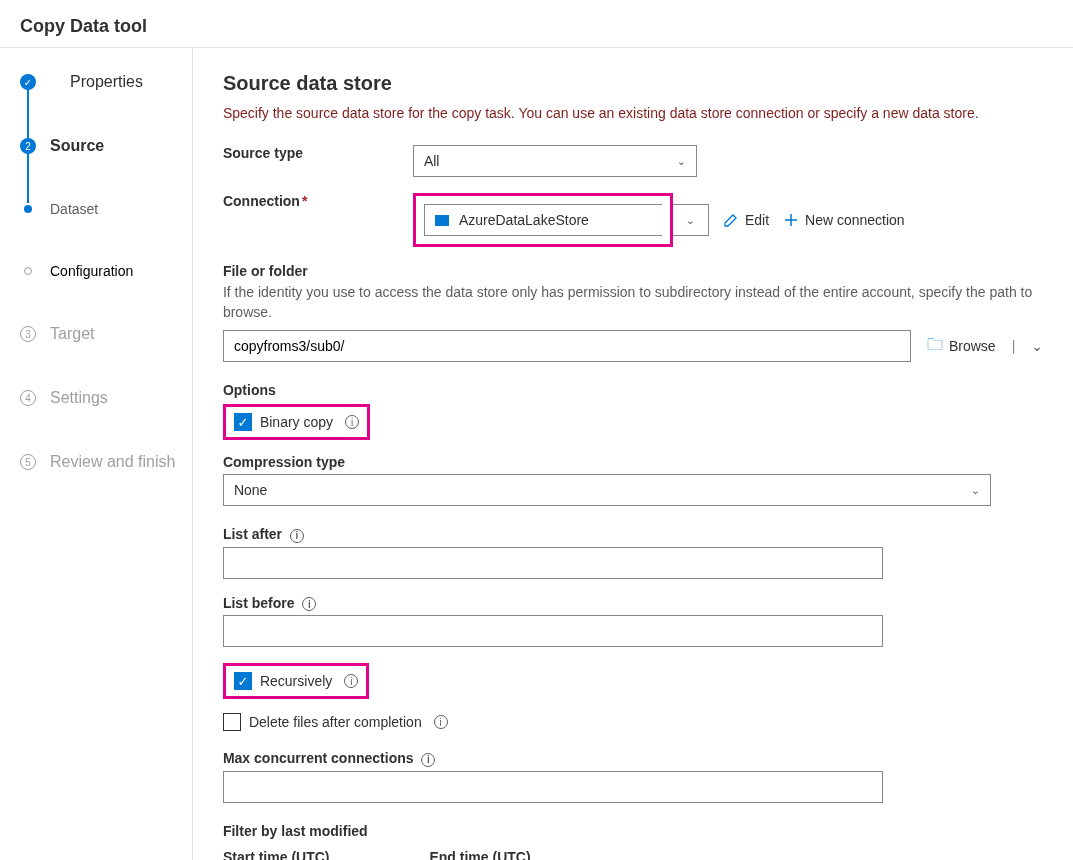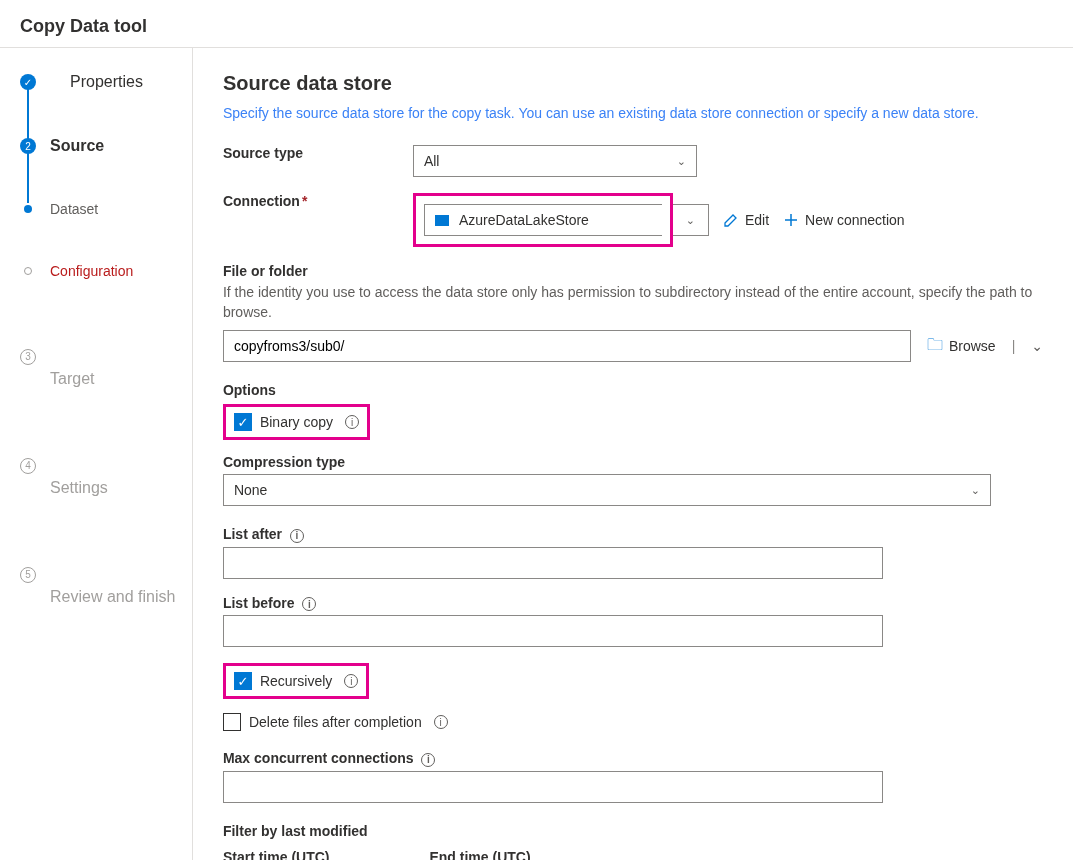--- a/index.html
+++ b/index.html
@@ -14,28 +14,28 @@
   .step.substep { margin-bottom: 46px; margin-left: 0; }
   .step .circle { width: 16px; height: 16px; border-radius: 50%; display: inline-flex; align-items: center; justify-content: center; font-size: 10px; margin-right: 14px; flex-shrink: 0; }
   .step.completed .circle { background: #0078d4; color: #fff; }
   .step.current .circle { background: #0078d4; color: #fff; }
   .step.substep .circle { width: 8px; height: 8px; background: #0078d4; margin-left: 4px; margin-right: 18px; }
   .step.upcoming .circle { border: 1px solid #a19f9d; color: #a19f9d; background: #fff; width: 16px; height: 16px; }
   .step .label { font-size: 16px; }
   .step.completed .label { color: #323130; margin-left: 20px; }
   .step.current .label { font-weight: 600; color: #323130; }
   .step.substep .label { font-size: 14px; color: #605e5c; }
-  .step.upcoming .label { color: #a19f9d; margin-top: 45px; }
+  .step.upcoming .label { color: #a19f9d; }
   .connector { position: absolute; left: 7px; width: 2px; background: #0078d4; top: 16px; }
   .connector.c1 { height: 50px; }
   .connector.c2 { height: 50px; top: 16px; }
 
   .main { flex: 1; padding: 24px 30px; position: relative; }
   .main h2 { font-size: 20px; font-weight: 600; margin-bottom: 10px; }
-  .subtitle { color: #3b82f6; margin-bottom: 24px; font-size: 14px; }
+  .subtitle { color: #7f1d1d; margin-bottom: 24px; font-size: 14px; }
 
   .form-row { display: flex; align-items: flex-start; margin-bottom: 16px; }
   .form-label { width: 190px; font-size: 14px; font-weight: 600; }
   .form-label .req { color: #a4262c; margin-left: 2px; }
 
   .select { border: 1px solid #8a8886; height: 32px; display: flex; align-items: center; padding: 0 10px; min-width: 284px; background: #fff; justify-content: space-between; cursor: pointer; }
   .chev { font-size: 11px; color: #605e5c; }
   
   .highlight-red { border: 3px solid #e3008c; padding: 2px; }
   .highlight-red.tight { padding: 8px; }
@@ -79,21 +79,21 @@
       <div class="connector c2"></div>
       <span class="circle">2</span>
       <span class="label">Source</span>
     </div>
     <div class="step substep">
       <span class="circle"></span>
       <span class="label">Dataset</span>
     </div>
     <div class="step substep" style="margin-bottom:46px;">
       <span class="circle" style="background:#fff;border:1px solid #a19f9d;"></span>
-      <span class="label" style="color:#b91c1c;">Configuration</span>
+      <span class="label" style="color:#000000;">Configuration</span>
     </div>
     <div class="step upcoming">
       <span class="circle">3</span>
       <span class="label">Target</span>
     </div>
     <div class="step upcoming">
       <span class="circle">4</span>
       <span class="label">Settings</span>
     </div>
     <div class="step upcoming">

